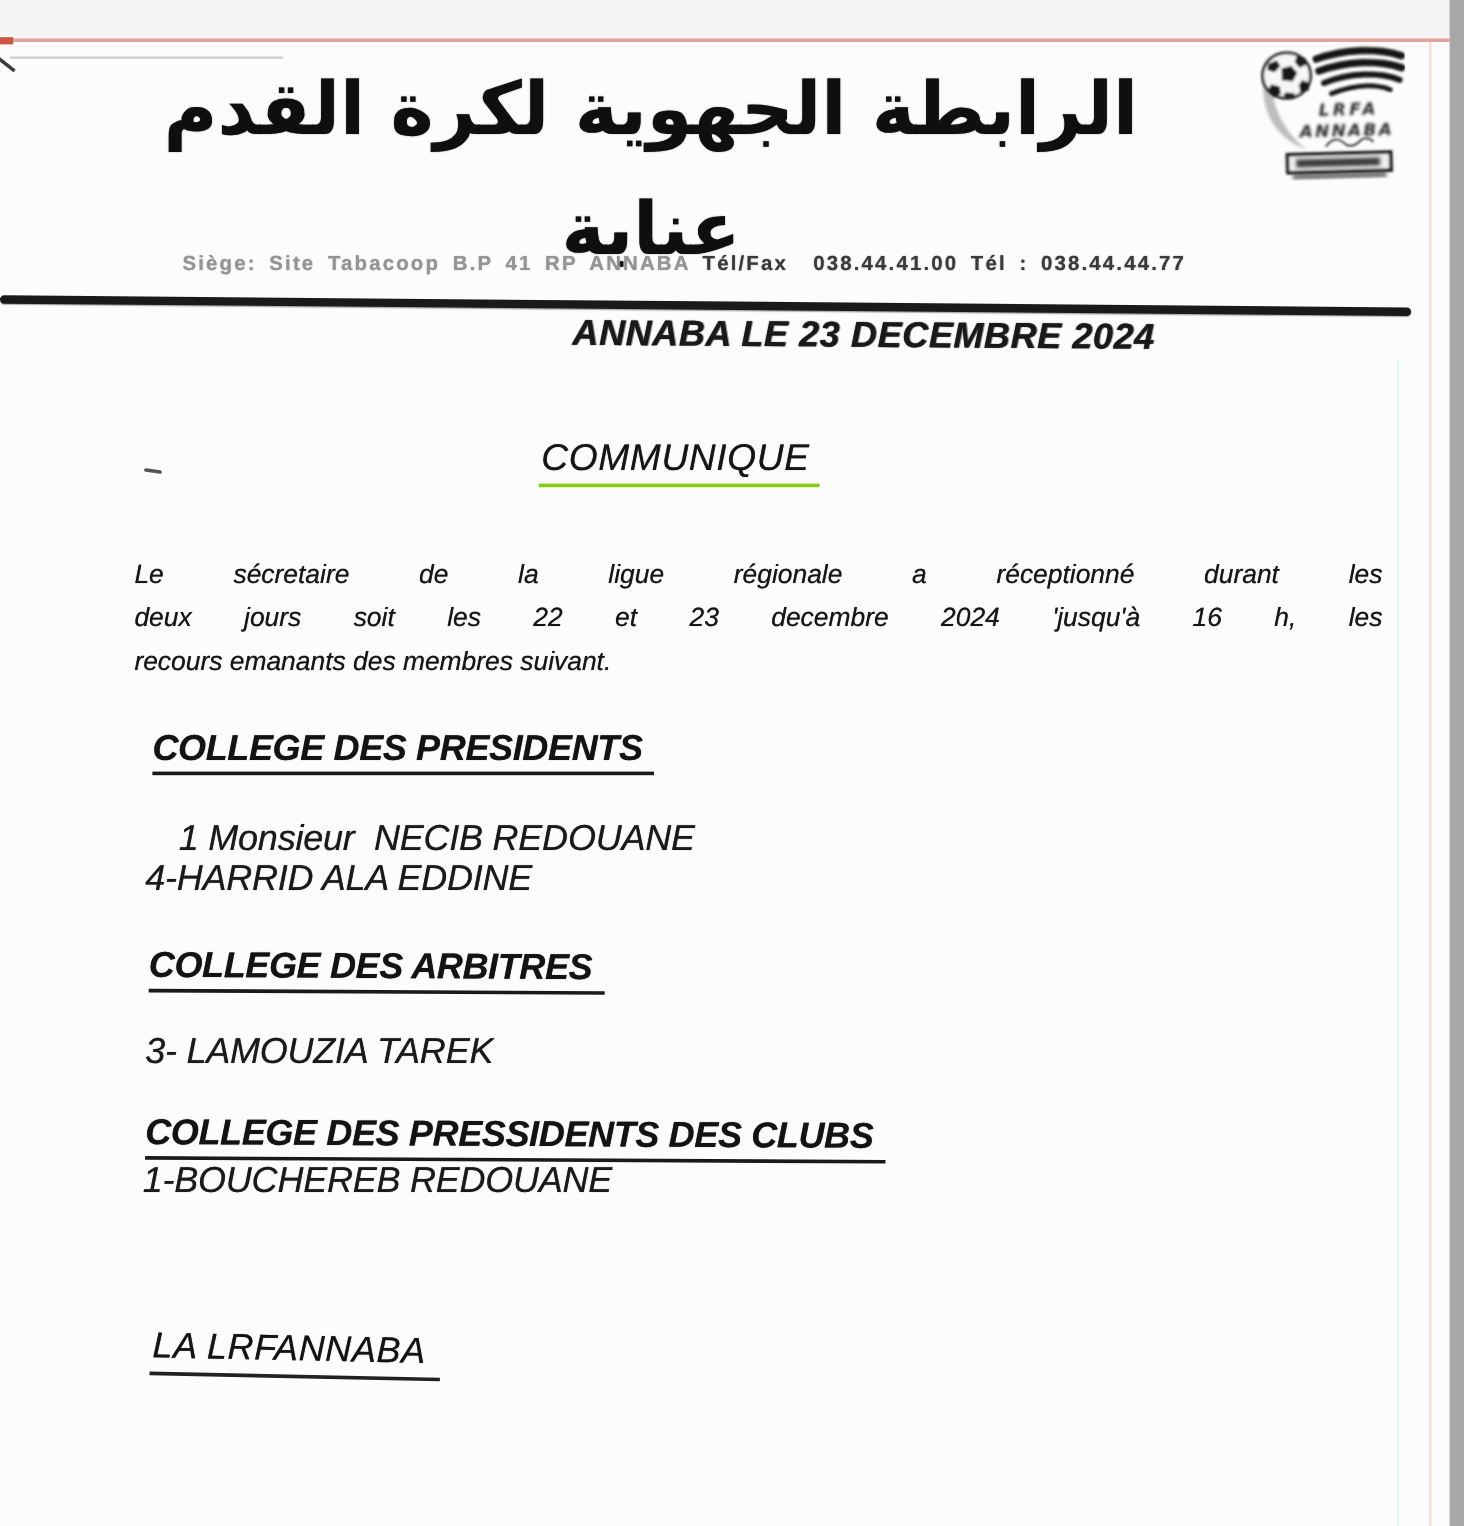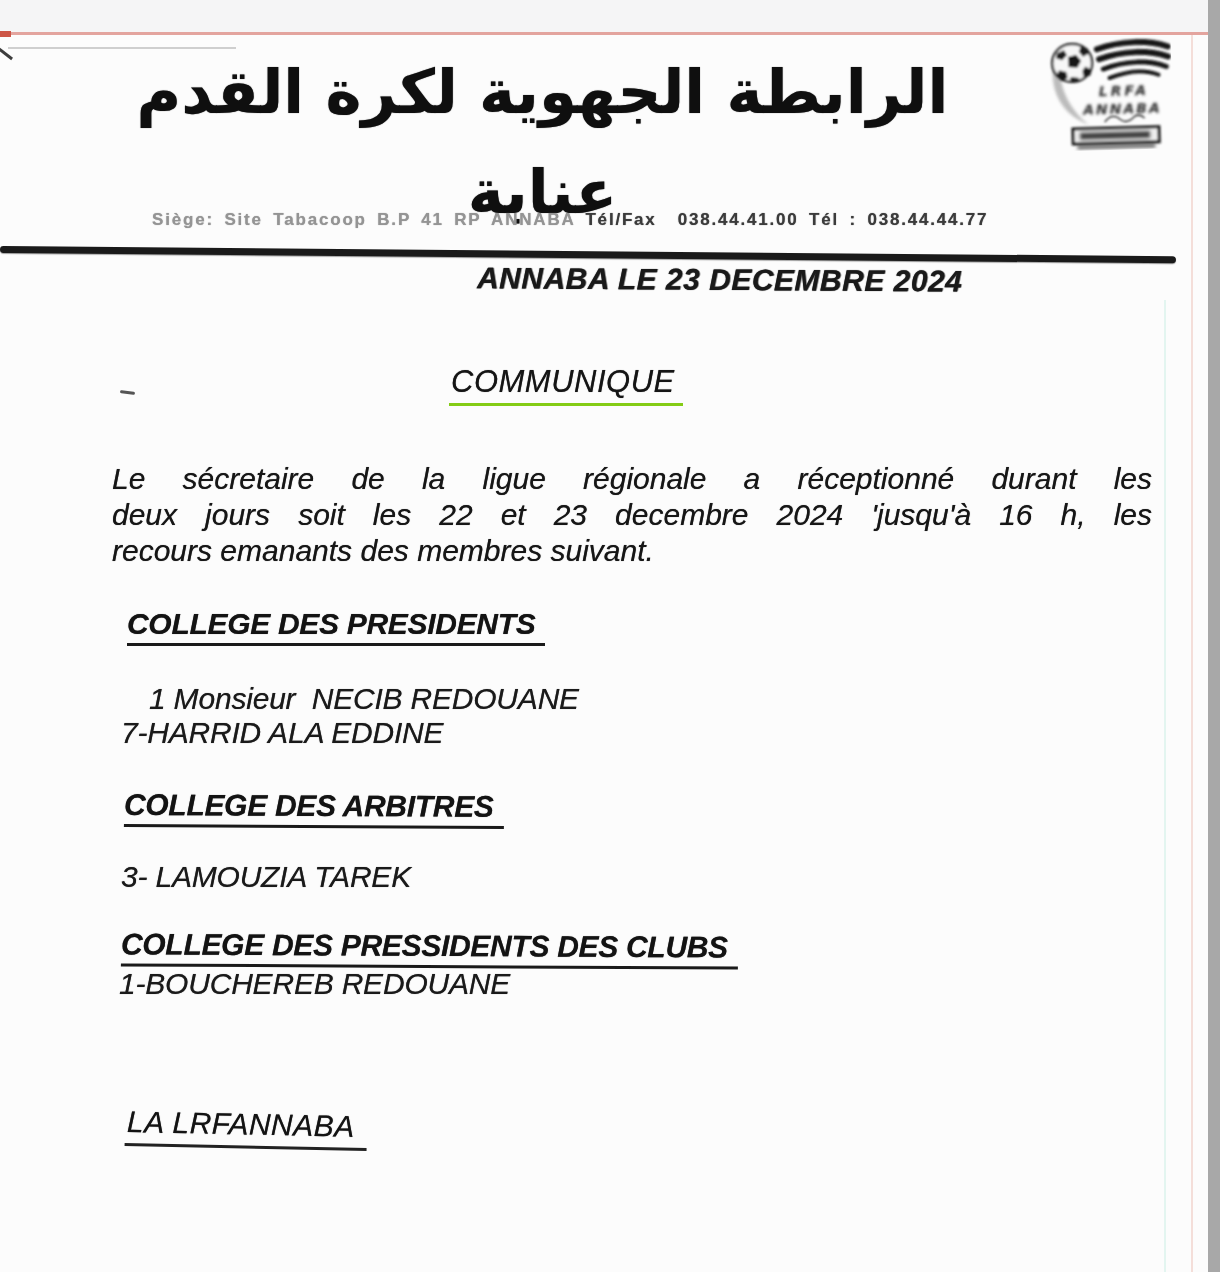--- a/index.html
+++ b/index.html
@@ -41,21 +41,21 @@
     letter-spacing:.5px;color:#191919;transform:rotate(.4deg);
     text-shadow:0 0 1px #3a3a3a, 1px 0 0 rgba(25,25,25,.4);
   }
   .communique{
     left:449px;top:364px;font-size:31px;font-style:italic;color:#151515;
     border-bottom:3px solid #84cc16;padding:0 8px 3px 2px;letter-spacing:.5px;
   }
   
   .body-par{left:112px;top:461px;width:1040px;}
   .bline{
-    font-size:30px;font-style:italic;line-height:36px;color:#161616;
+    font-size:22px;font-style:italic;line-height:36px;color:#161616;
   }
   .jline{text-align:justify;text-align-last:justify;}
   .last-line{white-space:pre;}
   .sec-head{
     display:inline-block;font-size:30px;font-style:italic;font-weight:bold;
     color:#131313;letter-spacing:-.3px;border-bottom:3.5px solid #1a1a1a;
     padding:0 10px 2px 0;white-space:pre;
   }
   #sec1-title{left:127px;top:607px;}
   #sec2-title{left:124px;top:789px;transform:rotate(.3deg);}
@@ -144,21 +144,21 @@
   <div class="abs communique ink">COMMUNIQUE</div>
 
   <div class="abs body-par">
     <div class="bline jline ink">Le sécretaire  de la ligue régionale a réceptionné durant les</div>
     <div class="bline jline ink">deux jours soit les 22 et 23 decembre 2024 'jusqu'à 16 h, les</div>
     <div class="bline last-line ink">recours emanants des membres suivant.</div>
   </div>
 
   <div id="sec1-title" class="abs sec-head ink">COLLEGE DES PRESIDENTS</div>
   <div id="item-1-0" class="abs item ink">1 Monsieur  NECIB REDOUANE</div>
-  <div id="item-1-1" class="abs item ink">7-HARRID ALA EDDINE</div>
+  <div id="item-1-1" class="abs item ink">4-HARRID ALA EDDINE</div>
 
   <div id="sec2-title" class="abs sec-head ink">COLLEGE DES ARBITRES</div>
   <div id="item-2-0" class="abs item ink">3- LAMOUZIA TAREK</div>
 
   <div id="sec3-title" class="abs sec-head ink">COLLEGE DES PRESSIDENTS DES CLUBS</div>
   <div id="item-3-0" class="abs item ink">1-BOUCHEREB REDOUANE</div>
 
   <div class="abs signature ink">LA LRFANNABA</div>
 
 </div>

